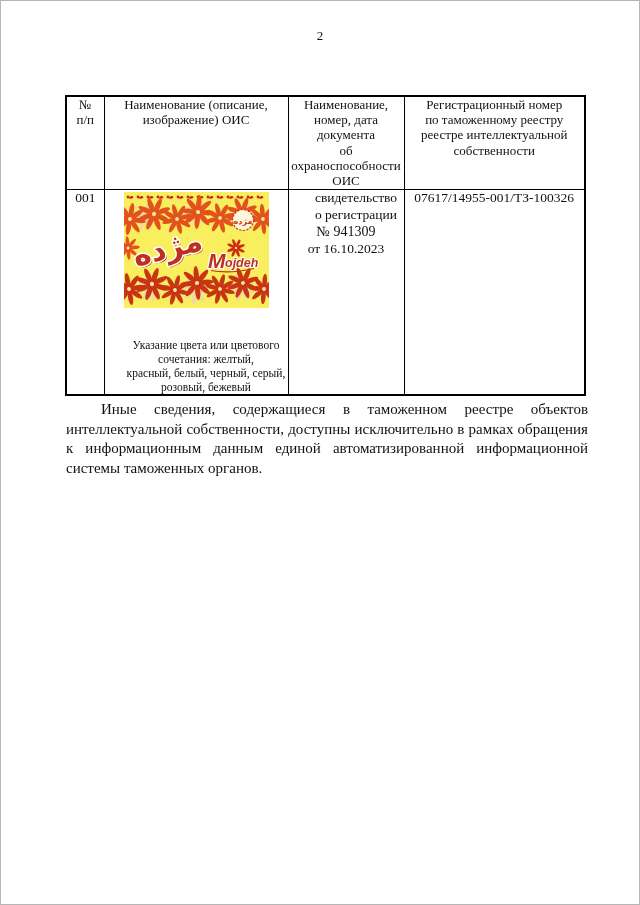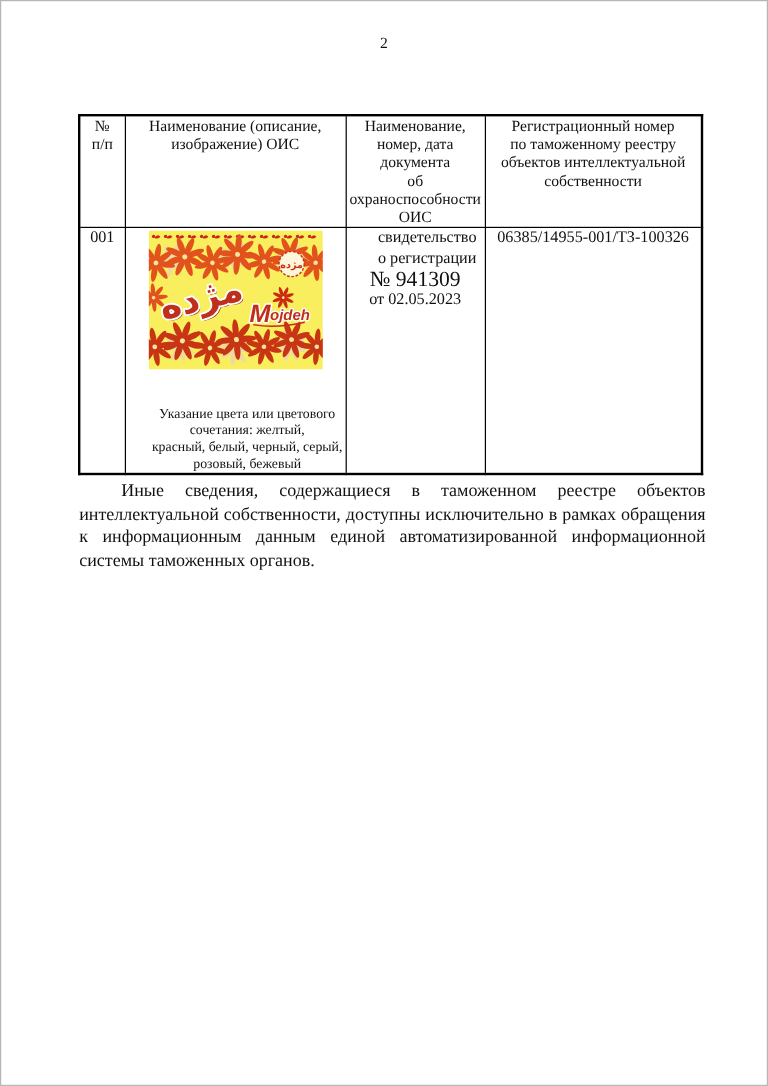--- a/index.html
+++ b/index.html
@@ -56,21 +56,21 @@
     margin-top: 6px;
     font-size: 11.5px;
     line-height: 14px;
   }
   td.cell-cert {
     text-align: center;
     font-size: 13.5px;
     line-height: 16.5px;
     padding-top: 13px;
   }
-  .cert-number { font-size: 18px; line-height: 18px; }
+  .cert-number { font-size: 14px; line-height: 18px; }
   td.cell-reg {
     text-align: center;
     font-size: 13.5px;
     padding-top: 14px;
   }
   .info-paragraph {
     position: absolute;
     left: 47px; top: 381px;
     width: 522px;
     margin: 18px;
@@ -102,21 +102,21 @@
         <th class="hdr preline">Наименование (описание,
 изображение) ОИС</th>
         <th class="hdr preline">Наименование,
 номер, дата
 документа
 об
 охраноспособности
 ОИС</th>
         <th class="hdr preline">Регистрационный номер
 по таможенному реестру
-объектов интеллектуальной
+реестре интеллектуальной
 собственности</th>
       </tr>
     </thead>
     <tbody>
       <tr class="body-row">
         <td class="cell-num">001</td>
         <td class="cell-image">
           <div class="tm-wrap">
             <svg width="145" height="116" viewBox="0 0 145 116">
               <defs>
@@ -203,22 +203,22 @@
           </div>
           <div class="color-note preline">Указание цвета или цветового
 сочетания: желтый,
 красный, белый, черный, серый,
 розовый, бежевый</div>
         </td>
         <td class="cell-cert">
           <div class="preline">свидетельство
 о регистрации</div>
           <div class="cert-number">№ 941309</div>
-          <div>от 02.05.2023</div>
+          <div>от 16.10.2023</div>
         </td>
-        <td class="cell-reg">06385/14955-001/ТЗ-100326</td>
+        <td class="cell-reg">07617/14955-001/ТЗ-100326</td>
       </tr>
     </tbody>
   </table>
 
   <p class="info-paragraph">Иные сведения, содержащиеся в таможенном реестре объектов интеллектуальной собственности, доступны исключительно в рамках обращения к информационным данным единой автоматизированной информационной системы таможенных органов.</p>
 
 </div>
 
 </body></html>

